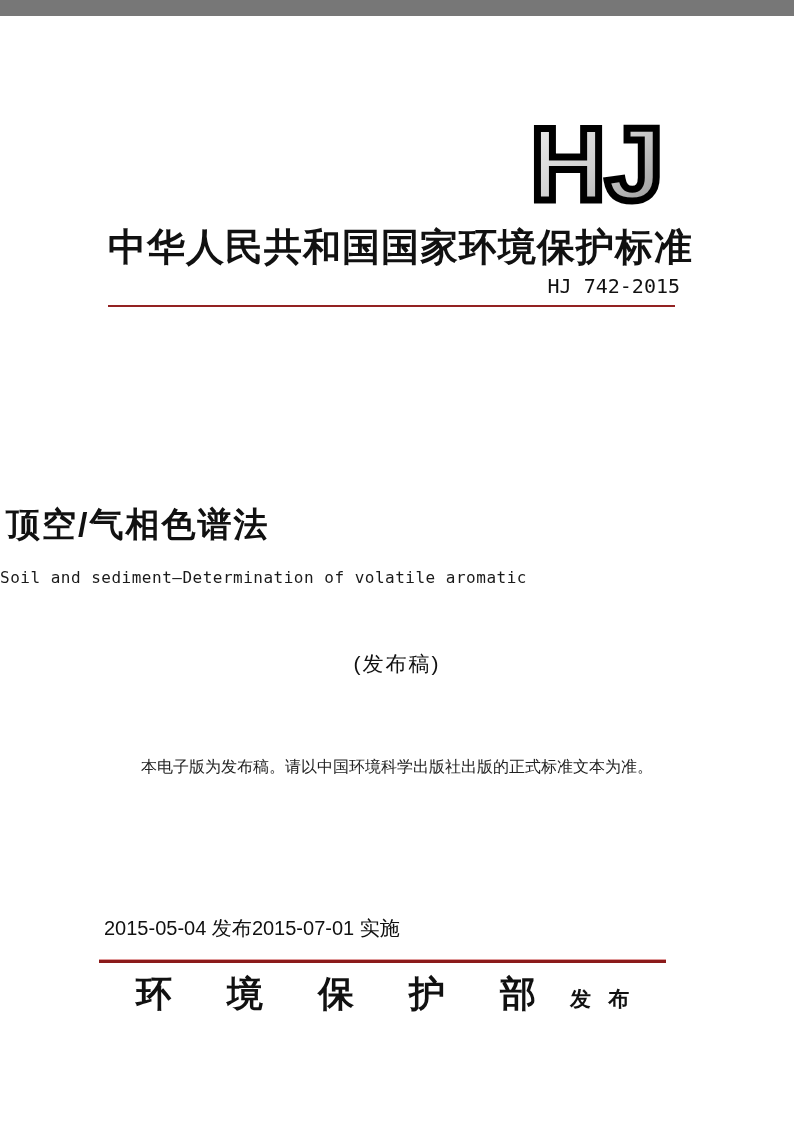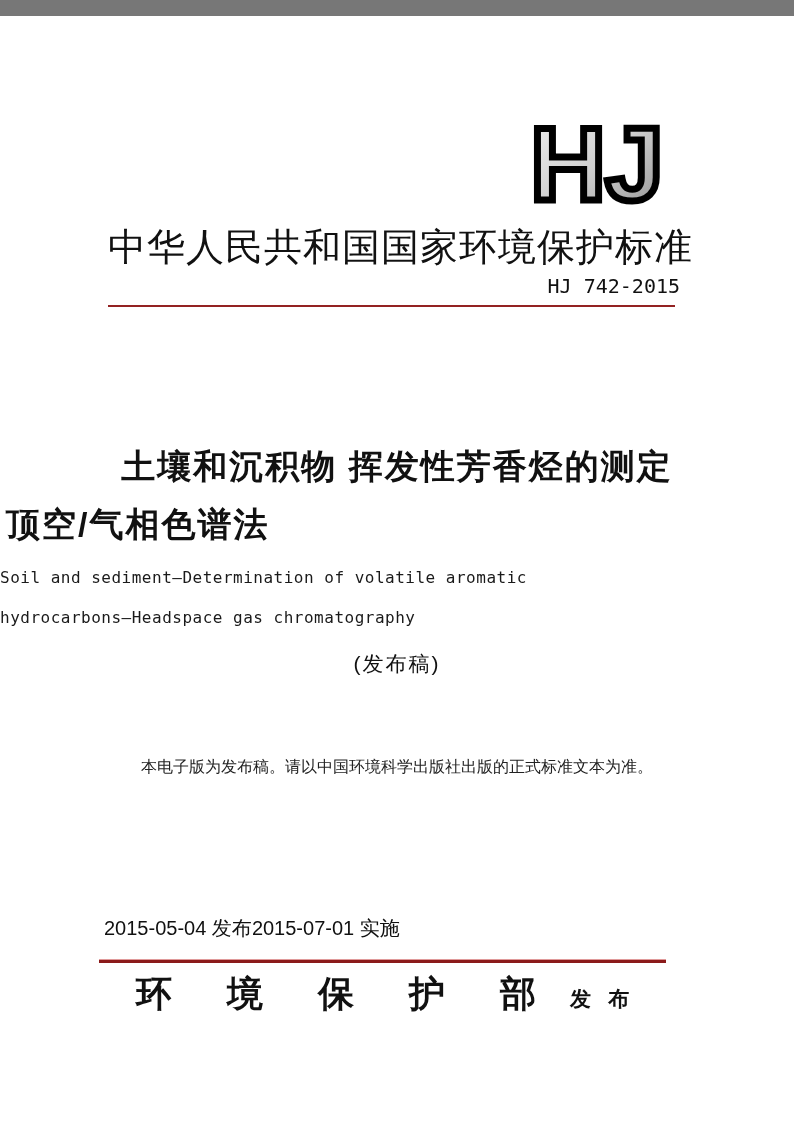--- a/index.html
+++ b/index.html
@@ -28,21 +28,21 @@
   }
 
   
   .header-title {
     position: absolute;
     top: 206px;
     left: 108px;
     width: 578px;
     text-align: center;
     font-family: "Liberation Serif", "DejaVu Serif", serif;
-    font-weight: normal;
+    font-weight: bold;
     font-size: 38px;
     letter-spacing: 1px;
     white-space: nowrap;
   }
 
   .std-number {
     position: absolute;
     top: 258px;
     right: 114px;
     font-family: "DejaVu Sans Mono", "Liberation Mono", monospace;
@@ -184,25 +184,23 @@
       <text x="82" y="86" text-anchor="middle" font-family="Liberation Sans, sans-serif" font-weight="bold" font-size="104" fill="url(#hjgrad)" stroke="#000000" stroke-width="7">HJ</text>
     </svg>
   </div>
 
   <div class="header-title">中华人民共和国国家环境保护标准</div>
 
   <div class="std-number">HJ 742-2015</div>
 
   <div class="rule-top"></div>
 
-  <div class="title-zh-1">土壤和沉积物 挥发性芳香烃的测定</div>
   <div class="title-zh-2">顶空/气相色谱法</div>
 
   <div class="title-en-1">Soil and sediment—Determination of volatile aromatic</div>
-  <div class="title-en-2">hydrocarbons—Headspace gas chromatography</div>
 
   <div class="draft-label">(发布稿)</div>
 
   <div class="notice">本电子版为发布稿。请以中国环境科学出版社出版的正式标准文本为准。</div>
 
   <div class="dates-row">
     <span>2015-05-04 发布</span>
     <span>2015-07-01 实施</span>
   </div>
 

